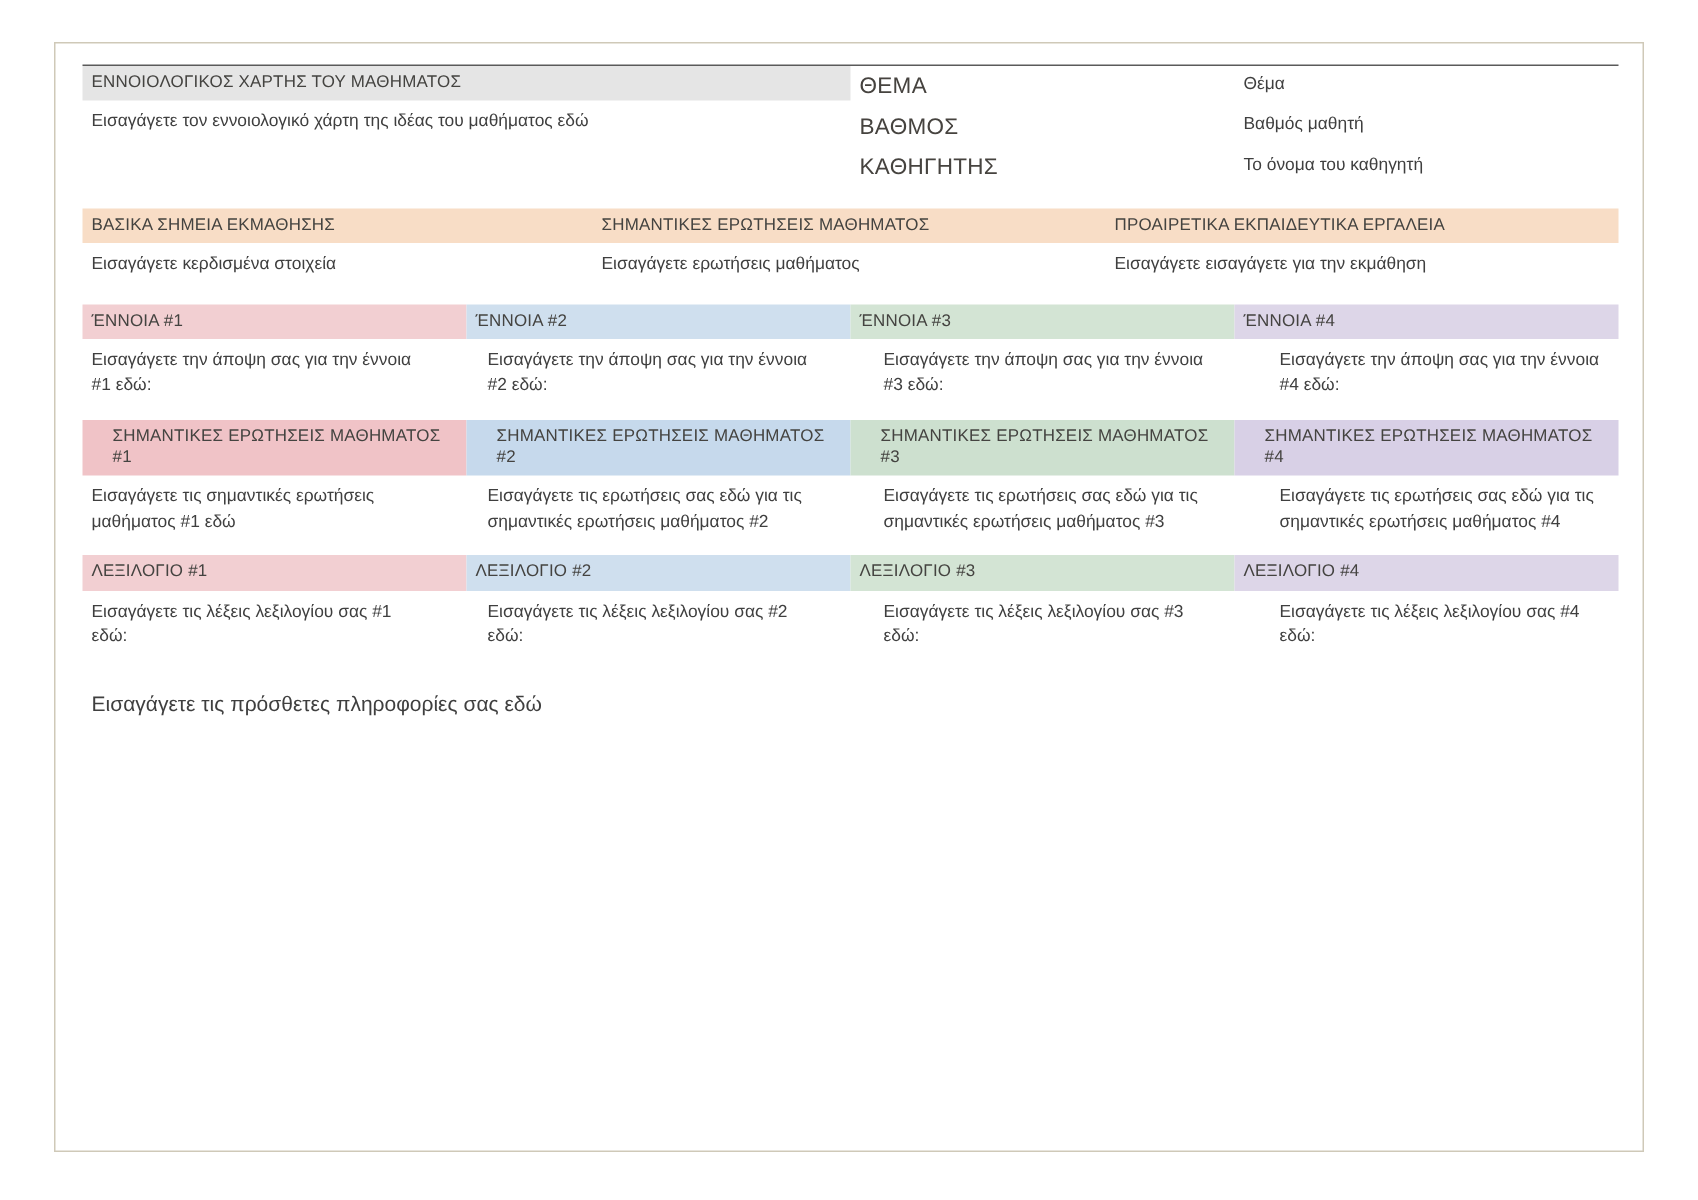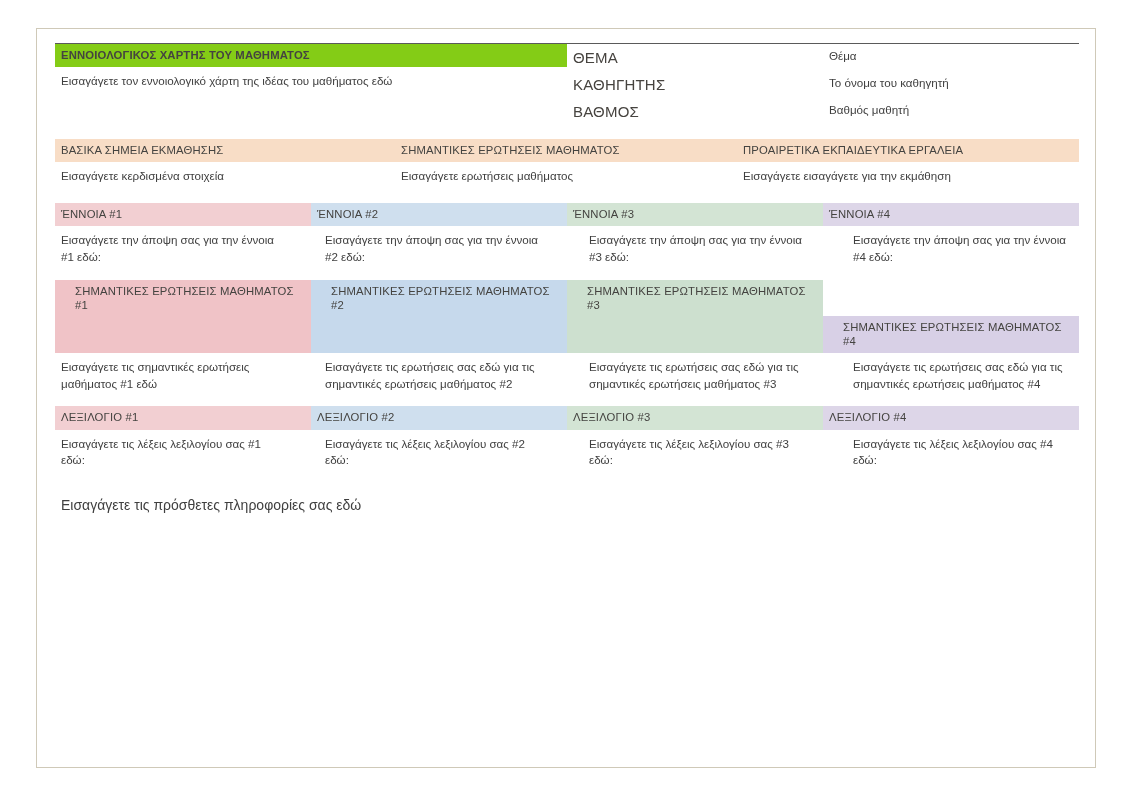--- a/index.html
+++ b/index.html
@@ -62,29 +62,29 @@
     font-size: 11.6px;
     line-height: 1.45;
     color: #3f3f3f;
   }
 
   
   .top-wrap { display: flex; width: 100%; }
   .top-left { width: 512px; }
   .top-right { width: 512px; }
 
-  .hdr-peach { background: #84cc16; font-weight: bold; }
+  .hdr-peach { background: #e5e5e5; }
   .hdr-pink { background: #f2cfd2; }
   .hdr-blue { background: #cfdfee; }
   .hdr-green { background: #d3e4d4; }
   .hdr-purple { background: #ddd6e8; }
   .hdr-pinkdeep { background: #f0c3c7; }
   .hdr-bluedeep { background: #c6d9ec; }
   .hdr-greendeep { background: #cde0cf; }
-  .hdr-purpledeep { background: #d8d0e6; margin-top: 36px; }
+  .hdr-purpledeep { background: #d8d0e6; }
 
   .meta-row { display: flex; }
   .meta-label {
     width: 256px;
     box-sizing: border-box;
     padding: 5px 6px 5px 6px;
     font-size: 15px;
     letter-spacing: .2px;
     color: #46433f;
   }
@@ -144,26 +144,26 @@
           <div class="body-cell" style="width:512px;">Εισαγάγετε τον εννοιολογικό χάρτη της ιδέας του μαθήματος εδώ</div>
         </div>
       </div>
 
       <div class="top-right">
         <div class="meta-row">
           <div class="meta-label">ΘΕΜΑ</div>
           <div class="meta-value">Θέμα</div>
         </div>
         <div class="meta-row">
+          <div class="meta-label">ΒΑΘΜΟΣ</div>
+          <div class="meta-value">Βαθμός μαθητή</div>
+        </div>
+        <div class="meta-row">
           <div class="meta-label">ΚΑΘΗΓΗΤΗΣ</div>
           <div class="meta-value">Το όνομα του καθηγητή</div>
-        </div>
-        <div class="meta-row">
-          <div class="meta-label">ΒΑΘΜΟΣ</div>
-          <div class="meta-value">Βαθμός μαθητή</div>
         </div>
       </div>
     </div>
 
     <div class="spacer-14"></div>
 
     <div class="sec2-head">
       <div class="band-cell col3a">ΒΑΣΙΚΑ ΣΗΜΕΙΑ ΕΚΜΑΘΗΣΗΣ</div>
       <div class="band-cell col3b">ΣΗΜΑΝΤΙΚΕΣ ΕΡΩΤΗΣΕΙΣ ΜΑΘΗΜΑΤΟΣ</div>
       <div class="band-cell col3c">ΠΡΟΑΙΡΕΤΙΚΑ ΕΚΠΑΙΔΕΥΤΙΚΑ ΕΡΓΑΛΕΙΑ</div>

